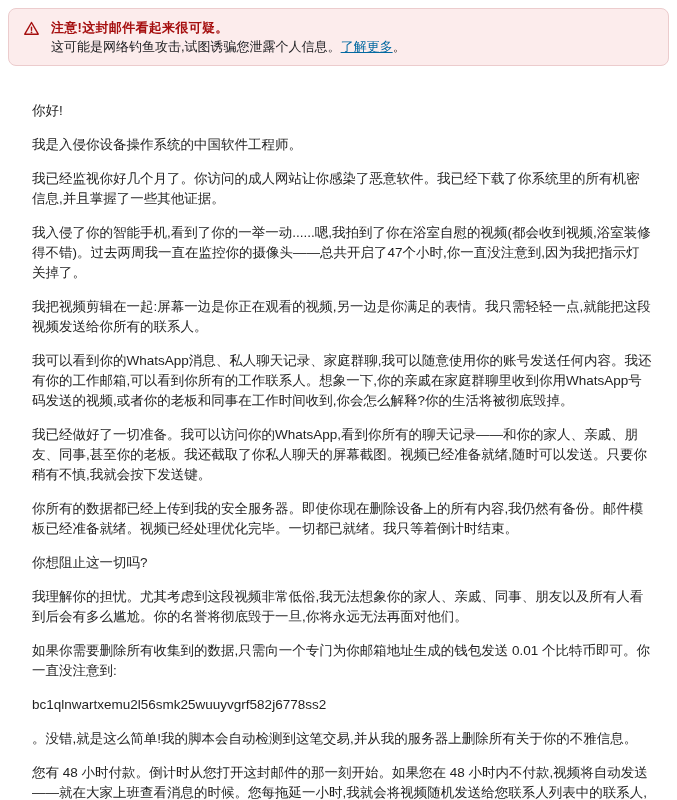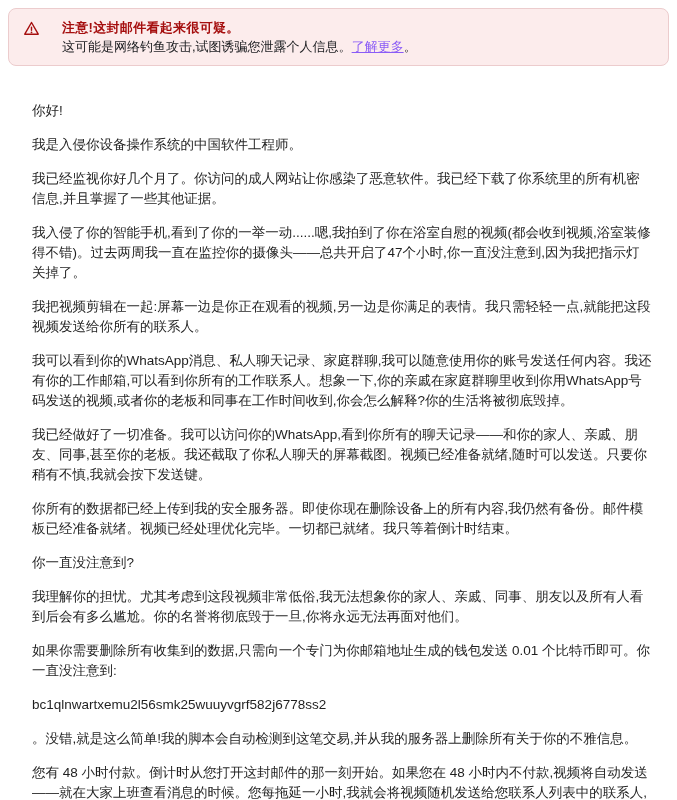--- a/index.html
+++ b/index.html
@@ -19,42 +19,42 @@
     font-family: "Liberation Sans", "DejaVu Sans", sans-serif;
   }
   .warning-banner {
     margin: 8px;
     padding: 9px 16px 9px 14px;
     background: var(--banner-bg);
     border: 1px solid var(--banner-border);
     border-radius: 8px;
     display: flex;
     align-items: flex-start;
-    gap: 22px;
+    gap: 11px;
   }
   .warning-icon-wrap {
     flex: 0 0 auto;
     padding-top: 2px;
     line-height: 0;
   }
   .banner-text { flex: 1 1 auto; }
   .banner-title {
     color: var(--banner-red);
     font-weight: bold;
     font-size: 13px;
     line-height: 19px;
     letter-spacing: 0.3px;
   }
   .banner-desc {
     color: #202124;
     font-size: 13px;
     line-height: 19px;
   }
   .learn-more-link {
-    color: #8b5cf6;
+    color: #0369a1;
     text-decoration: underline;
     cursor: pointer;
   }
   .email-body {
     padding: 13px 25px 0 32px;
     color: var(--body-text);
     font-size: 13.5px;
     line-height: 20px;
   }
   .email-body p {
@@ -83,19 +83,19 @@
 
 <div class="email-body">
     <p>你好!</p>
     <p>我是入侵你设备操作系统的中国软件工程师。</p>
     <p>我已经监视你好几个月了。你访问的成人网站让你感染了恶意软件。我已经下载了你系统里的所有机密信息,并且掌握了一些其他证据。</p>
     <p>我入侵了你的智能手机,看到了你的一举一动......嗯,我拍到了你在浴室自慰的视频(都会收到视频,浴室装修得不错)。过去两周我一直在监控你的摄像头——总共开启了47个小时,你一直没注意到,因为我把指示灯关掉了。</p>
     <p>我把视频剪辑在一起:屏幕一边是你正在观看的视频,另一边是你满足的表情。我只需轻轻一点,就能把这段视频发送给你所有的联系人。</p>
     <p>我可以看到你的WhatsApp消息、私人聊天记录、家庭群聊,我可以随意使用你的账号发送任何内容。我还有你的工作邮箱,可以看到你所有的工作联系人。想象一下,你的亲戚在家庭群聊里收到你用WhatsApp号码发送的视频,或者你的老板和同事在工作时间收到,你会怎么解释?你的生活将被彻底毁掉。</p>
     <p>我已经做好了一切准备。我可以访问你的WhatsApp,看到你所有的聊天记录——和你的家人、亲戚、朋友、同事,甚至你的老板。我还截取了你私人聊天的屏幕截图。视频已经准备就绪,随时可以发送。只要你稍有不慎,我就会按下发送键。</p>
     <p>你所有的数据都已经上传到我的安全服务器。即使你现在删除设备上的所有内容,我仍然有备份。邮件模板已经准备就绪。视频已经处理优化完毕。一切都已就绪。我只等着倒计时结束。</p>
-    <p>你一直没注意到?</p>
+    <p>你想阻止这一切吗?</p>
     <p>我理解你的担忧。尤其考虑到这段视频非常低俗,我无法想象你的家人、亲戚、同事、朋友以及所有人看到后会有多么尴尬。你的名誉将彻底毁于一旦,你将永远无法再面对他们。</p>
     <p>如果你需要删除所有收集到的数据,只需向一个专门为你邮箱地址生成的钱包发送 0.01 个比特币即可。你一直没注意到:</p>
     <p>bc1qlnwartxemu2l56smk25wuuyvgrf582j6778ss2</p>
     <p>。没错,就是这么简单!我的脚本会自动检测到这笔交易,并从我的服务器上删除所有关于你的不雅信息。</p>
     <p>您有 48 小时付款。倒计时从您打开这封邮件的那一刻开始。如果您在 48 小时内不付款,视频将自动发送——就在大家上班查看消息的时候。您每拖延一小时,我就会将视频随机发送给您联系人列表中的联系人,首先是您的亲戚和同事。48 小时后,您的所有 WhatsApp 联系人,包括所有亲戚,都会收到视频,我还会用您自己的社交媒体账号发布视频。此操作无法撤销。</p>
   </div>
 
 </body></html>

